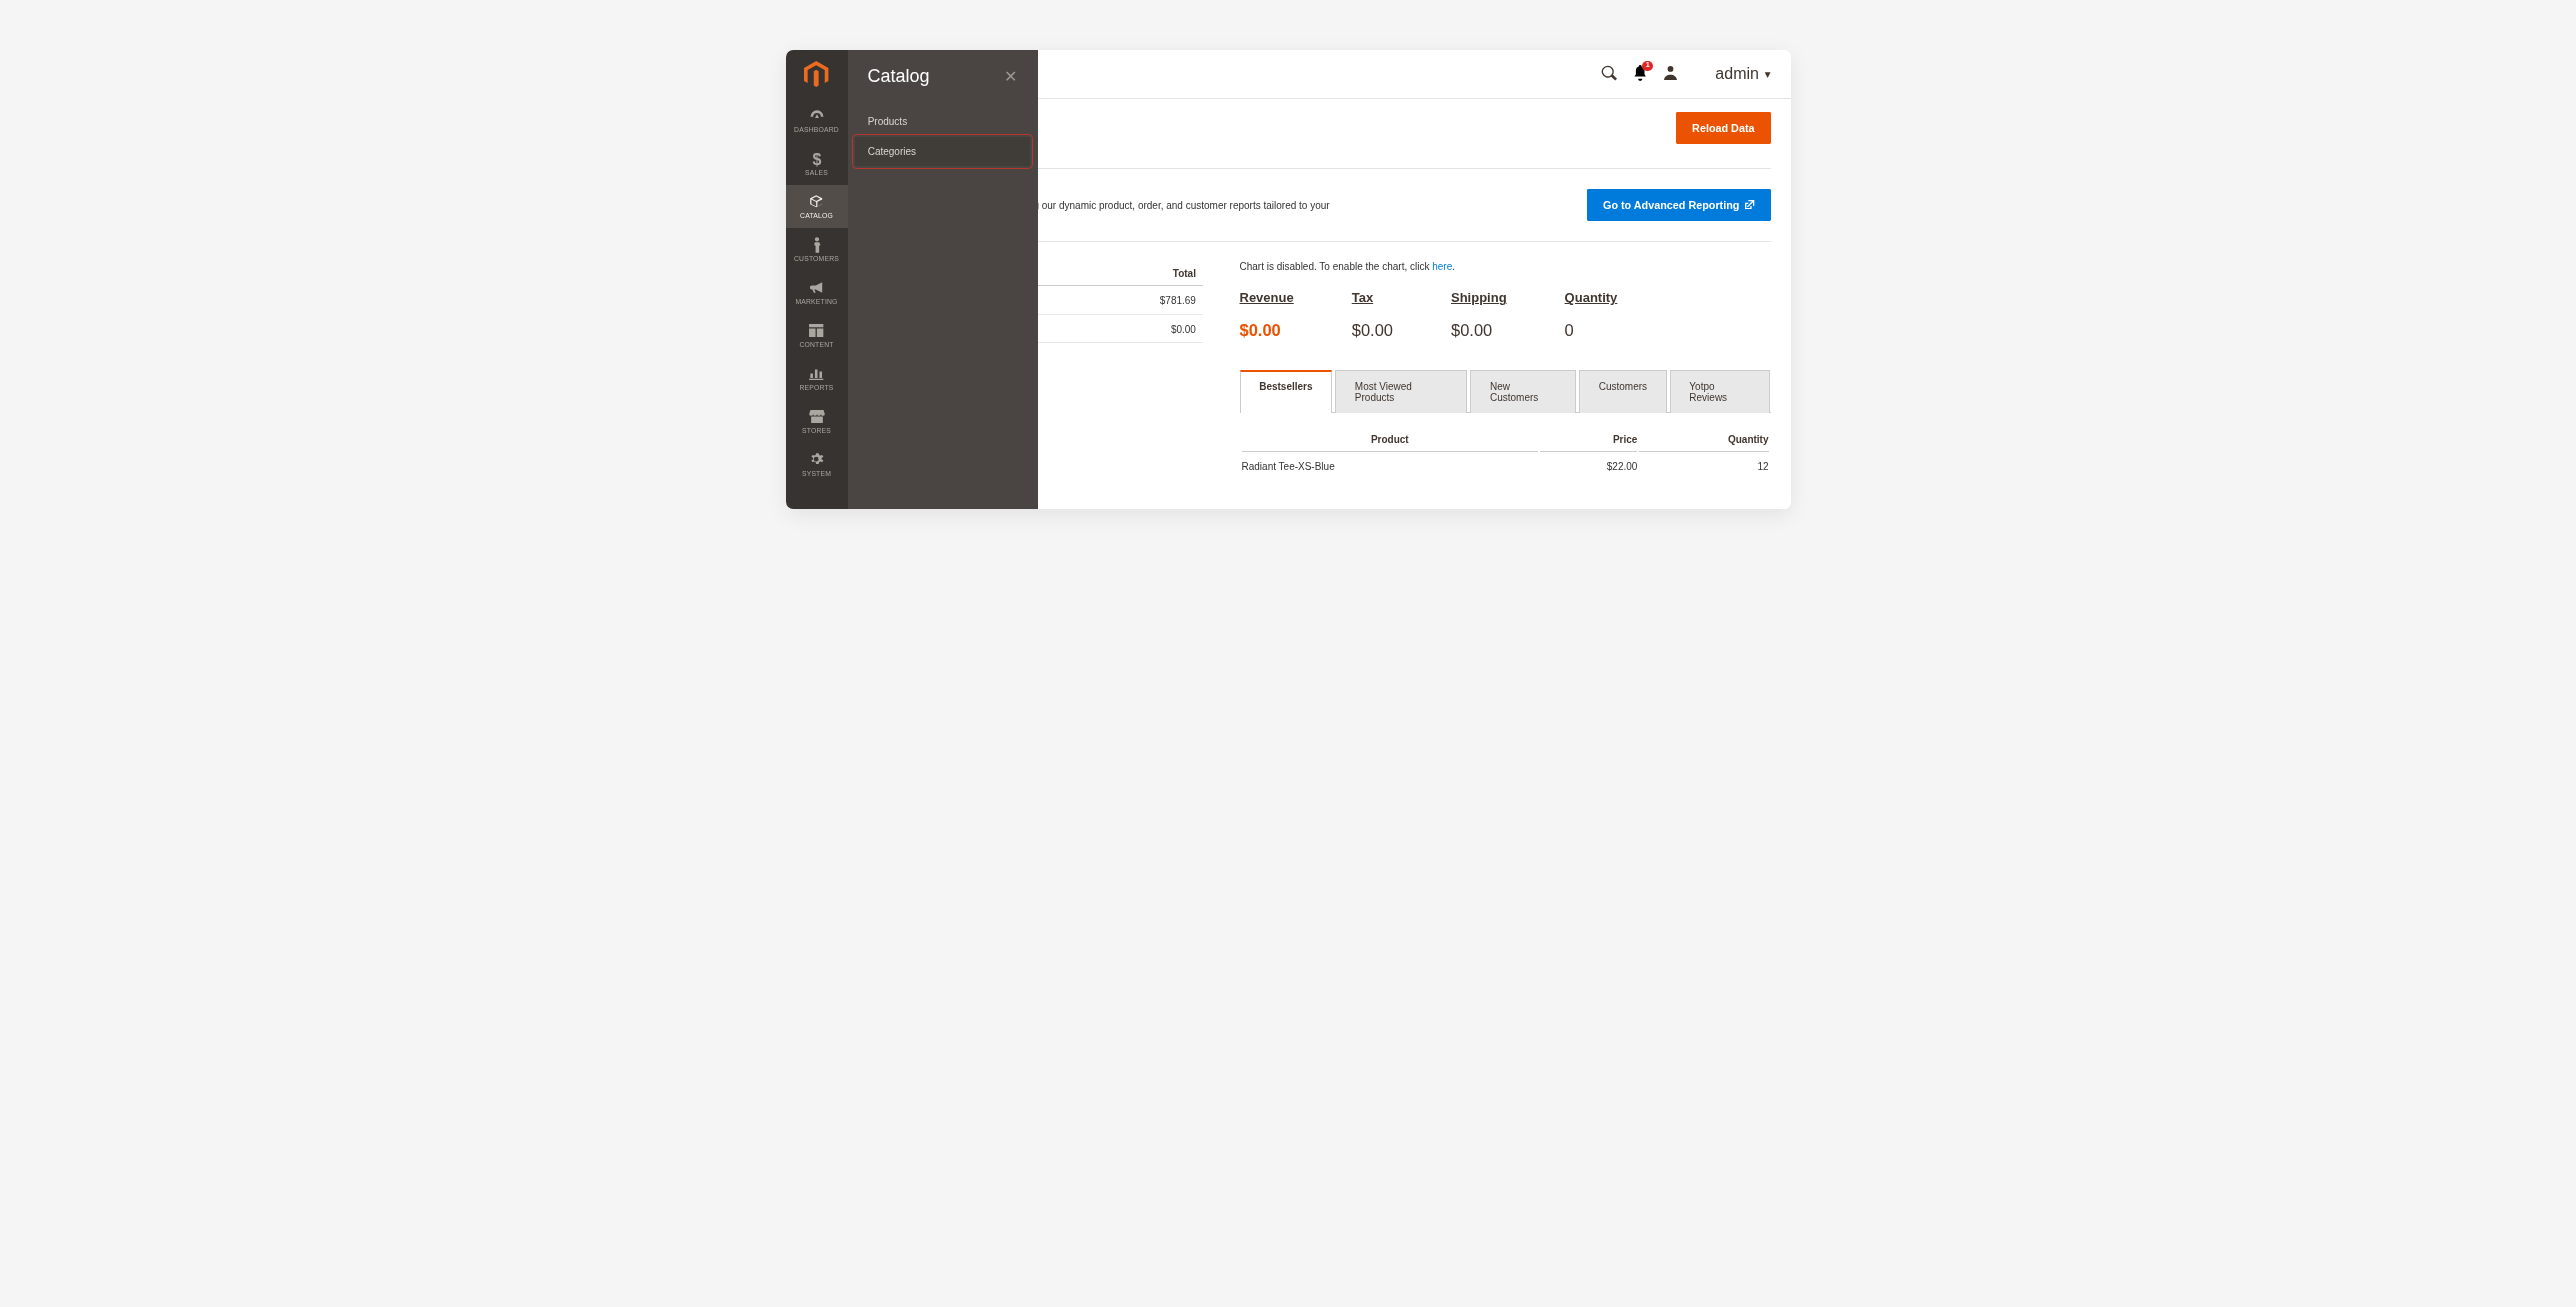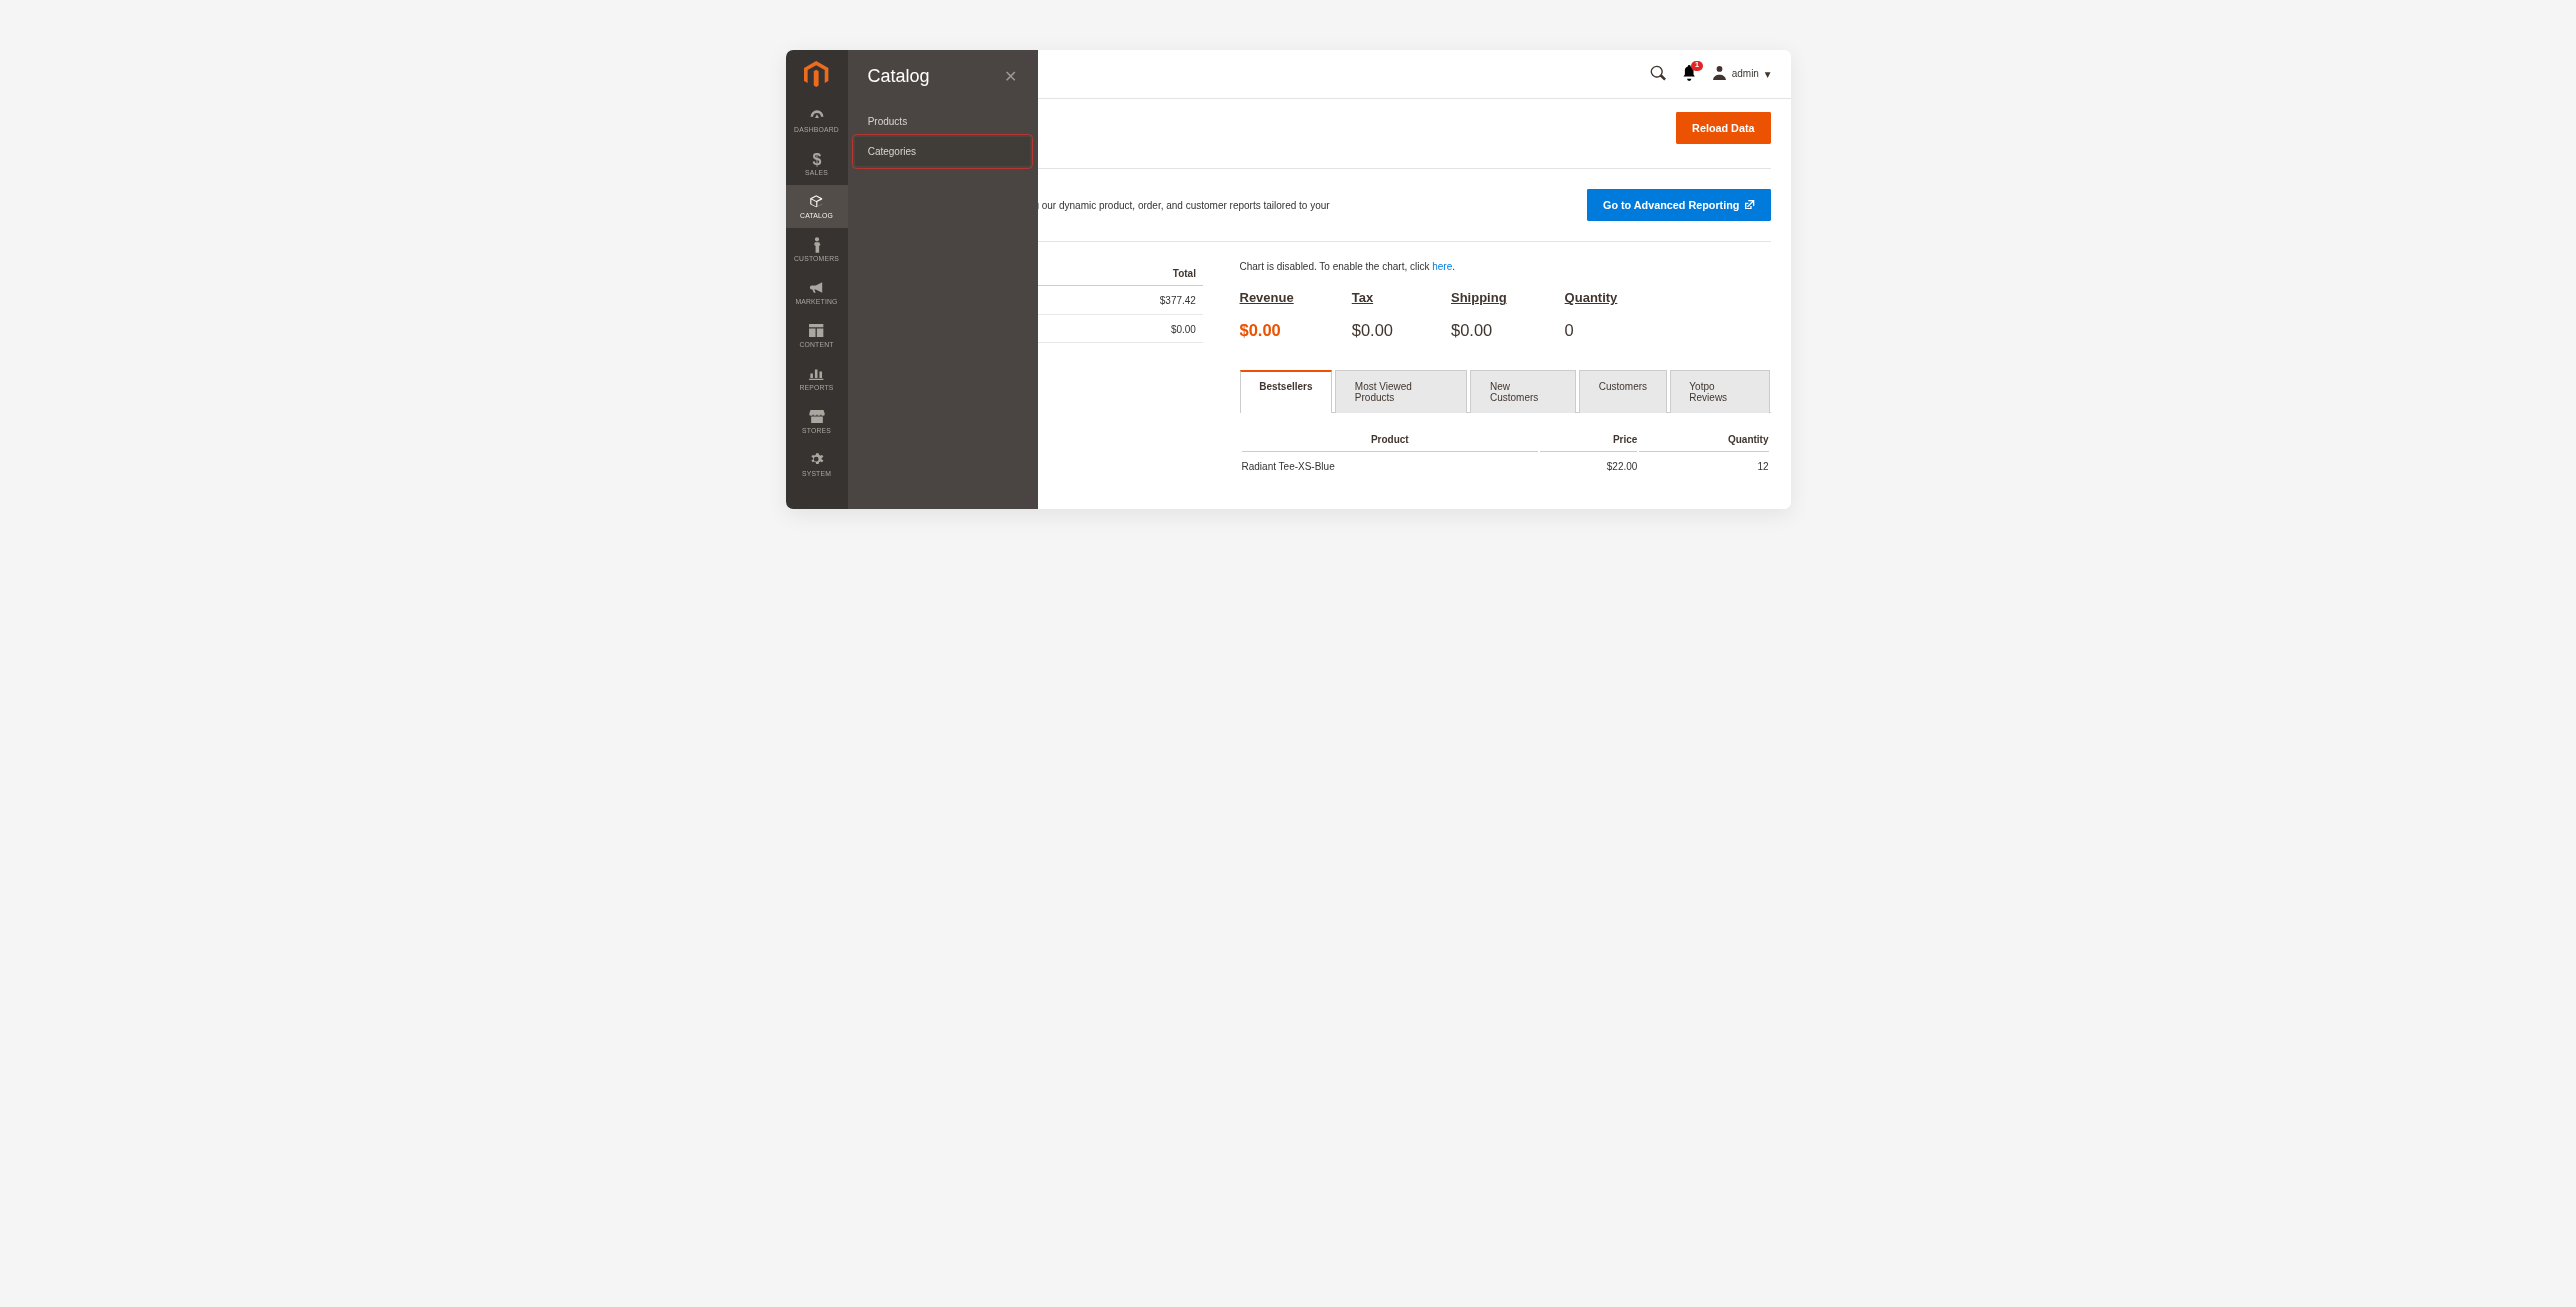--- a/index.html
+++ b/index.html
@@ -18,21 +18,21 @@
 .flyout-close { color: #9e9892; font-size: 16px; cursor: pointer; font-weight: 300; }
 .flyout-items { padding: 0 7.2px; }
 .flyout-item { color: #d8d4ce; font-size: 10px; padding: 9.3px 13px; border-radius: 1.4px; cursor: pointer; }
 .flyout-item.highlighted { background: #403c38; outline: 0.7px solid #b9362e; outline-offset: 2.2px; }
 .main { position: absolute; left: 62px; top: 0; right: 0; height: 100%; background: #fff; }
 .topbar { height: 49px; border-bottom: 0.7px solid #e3e3e3; display: flex; align-items: center; justify-content: flex-end; padding: 0 20px; gap: 16px; }
 .search-icon, .bell-icon, .user-icon { color: #41362f; cursor: pointer; }
 .bell-wrap { position: relative; }
 .badge { position: absolute; top: -4.3px; right: -5.7px; background: #e22626; color: #fff; font-size: 7.2px; font-weight: 600; border-radius: 6.5px; padding: 0.7px 3.6px; line-height: 8.6px; }
 .user-wrap { display: flex; align-items: center; gap: 5.8px; cursor: pointer; color: #41362f; }
-.user-name { font-size: 10px; }
+.user-name { font-size: 16px; margin-left: 33px; }
 .content { padding: 0 20px; }
 .title-row { display: flex; align-items: center; justify-content: flex-end; padding: 13px 0 24px 0; border-bottom: 0.7px solid #e3e3e3; }
 .btn-orange { background: #eb5202; color: #fff; border: none; padding: 10px 16px; font-size: 10.8px; font-weight: 600; border-radius: 1.4px; cursor: pointer; }
 .reporting-row { display: flex; justify-content: space-between; align-items: center; padding: 20px 0; border-bottom: 0.7px solid #e3e3e3; }
 .reporting-text { color: #333; font-size: 10px; max-width: 503px; line-height: 1.5; }
 .btn-blue { background: #007bdb; color: #fff; border: none; padding: 10px 16px; font-size: 10.8px; font-weight: 600; border-radius: 1.4px; cursor: pointer; display: flex; align-items: flex-end; gap: 5.8px; }
 .chart-area { padding: 18.7px 0 0 0; }
 .chart-left { float: left; width: 352px; padding-right: 14.4px; }
 .chart-right { margin-left: 372px; }
 .chart-disabled { color: #333; font-size: 10px; margin-bottom: 18.7px; }
@@ -188,21 +188,21 @@
           <table class="left-table">
             <thead>
                 <tr>
               <th>Items</th>
               <th>Total</th>
             </tr>
               </thead>
             <tbody>
               <tr>
                   <td>4</td>
-                  <td>$377.42</td>
+                  <td>$781.69</td>
                 </tr>
               <tr>
                   <td>4</td>
                   <td>$0.00</td>
                 </tr>
             </tbody>
           </table>
         </div>
 
         <div class="chart-right">

